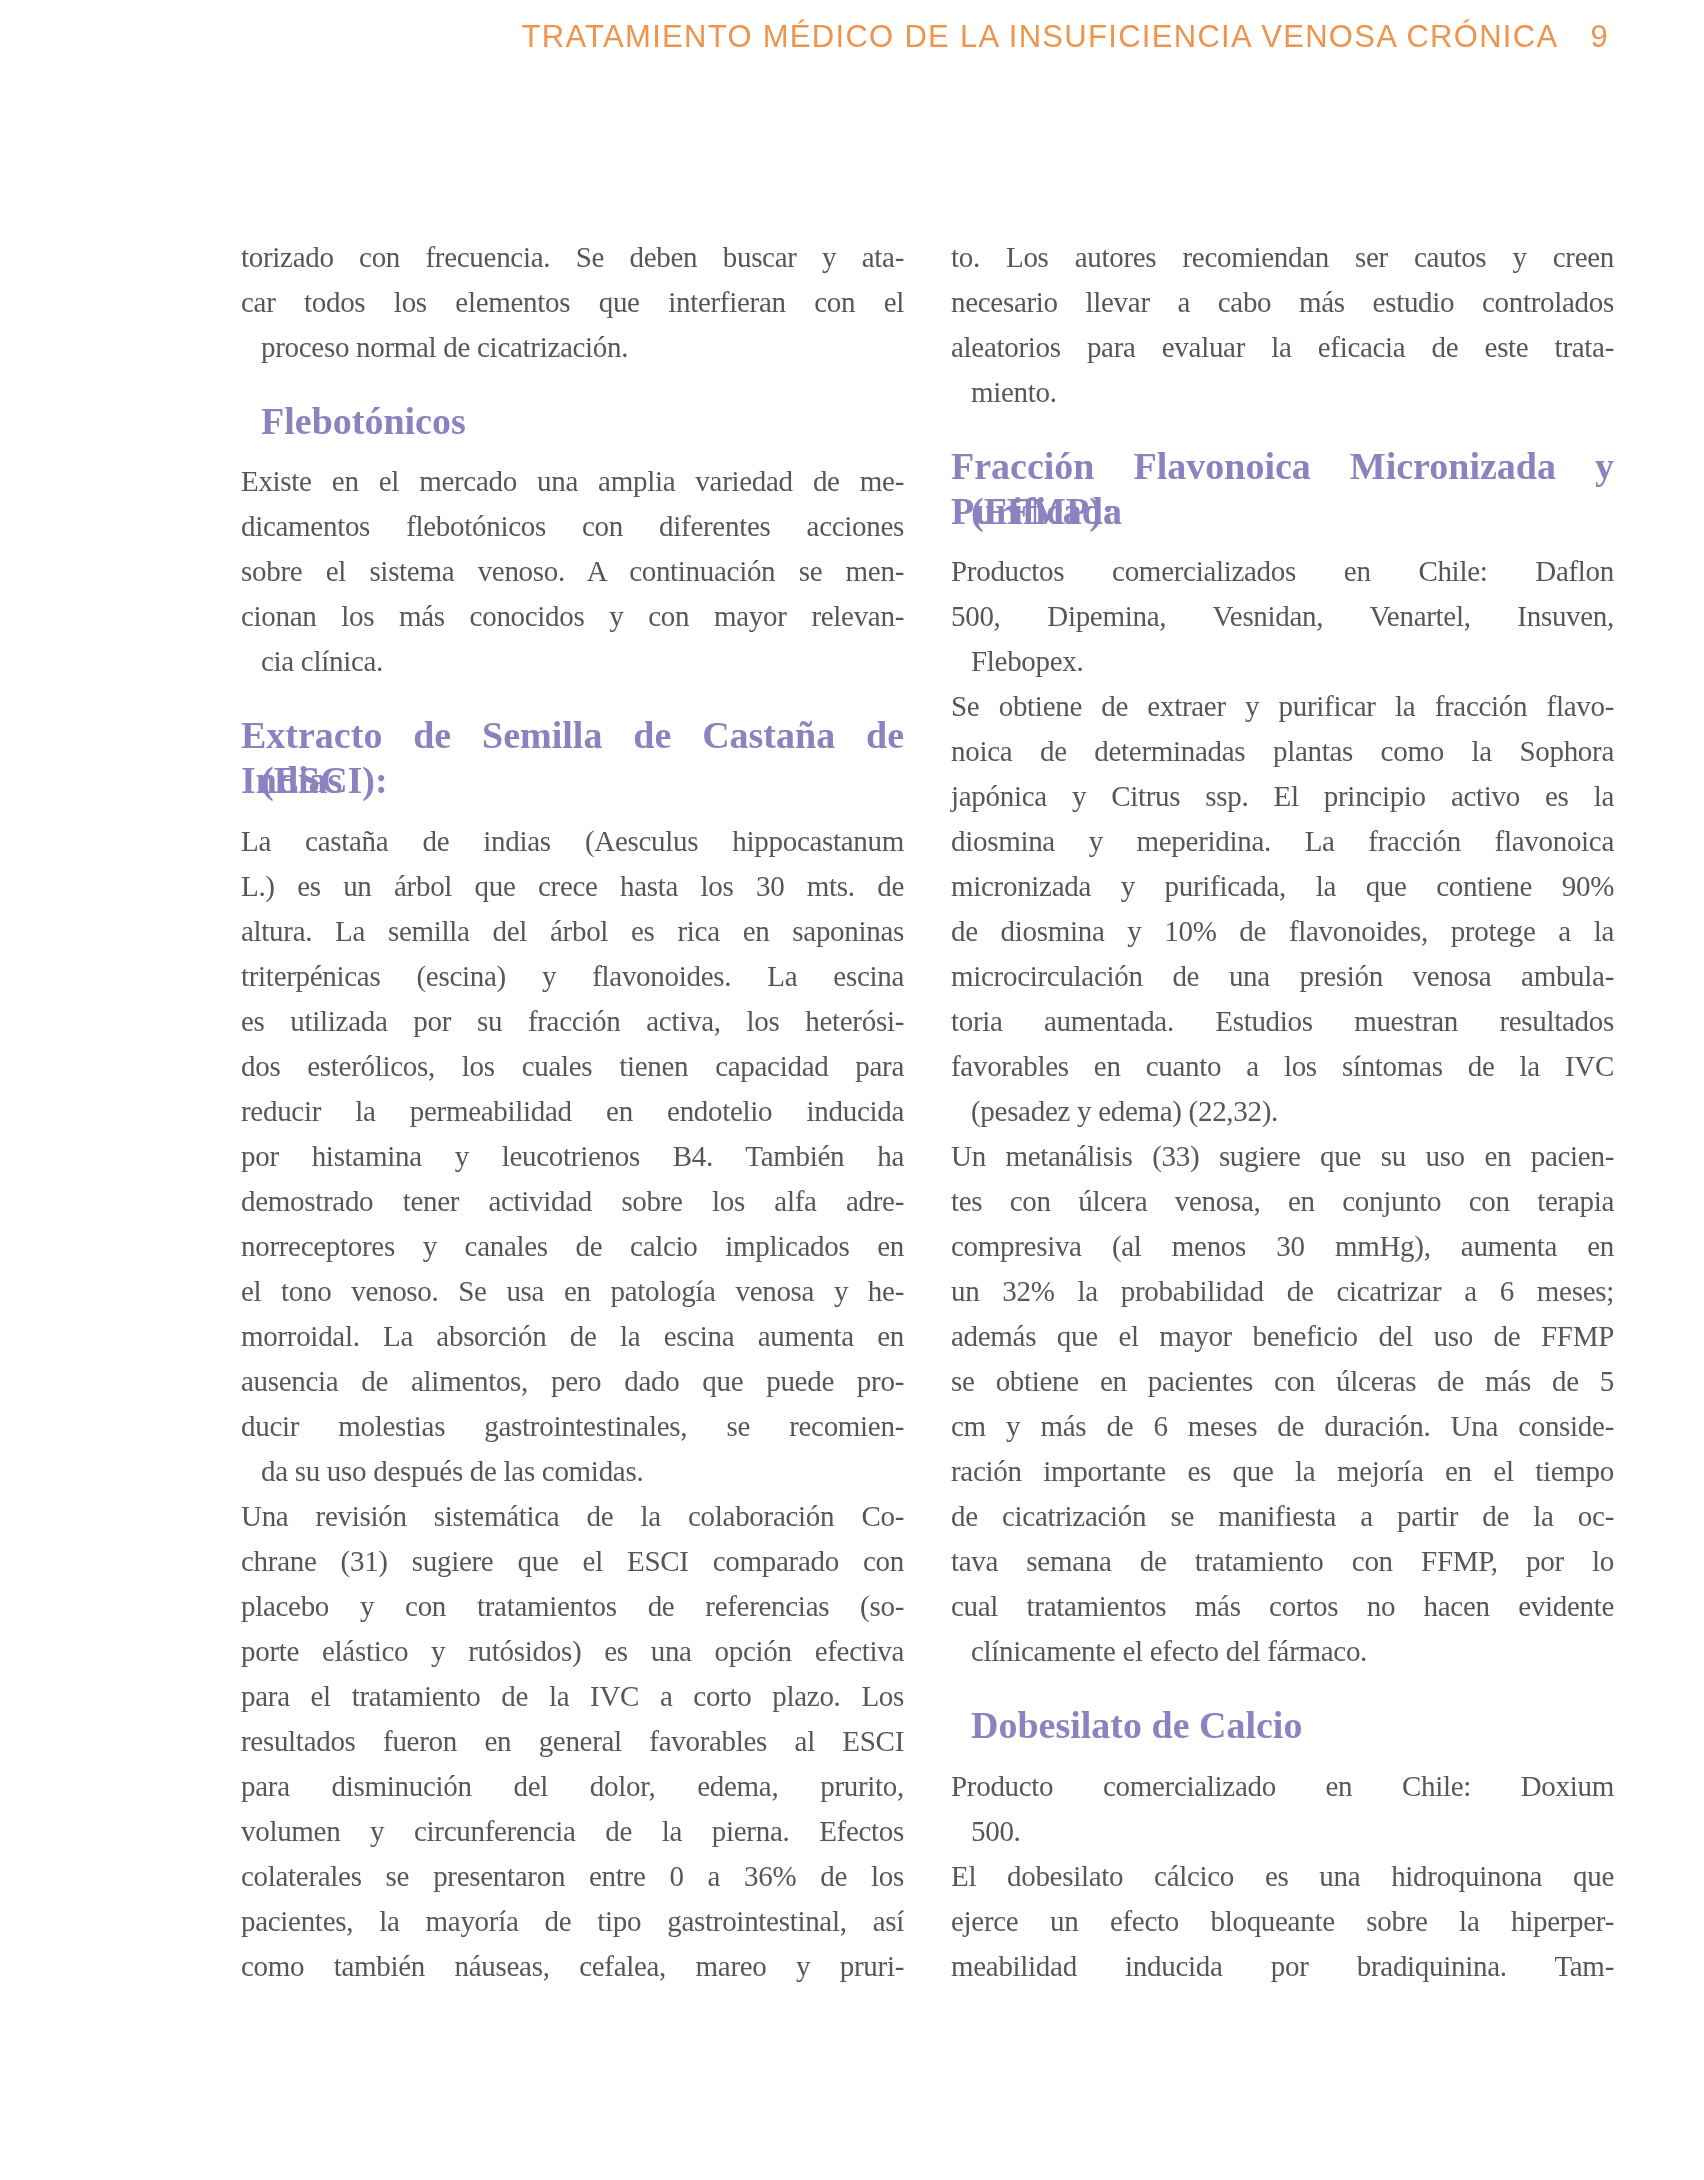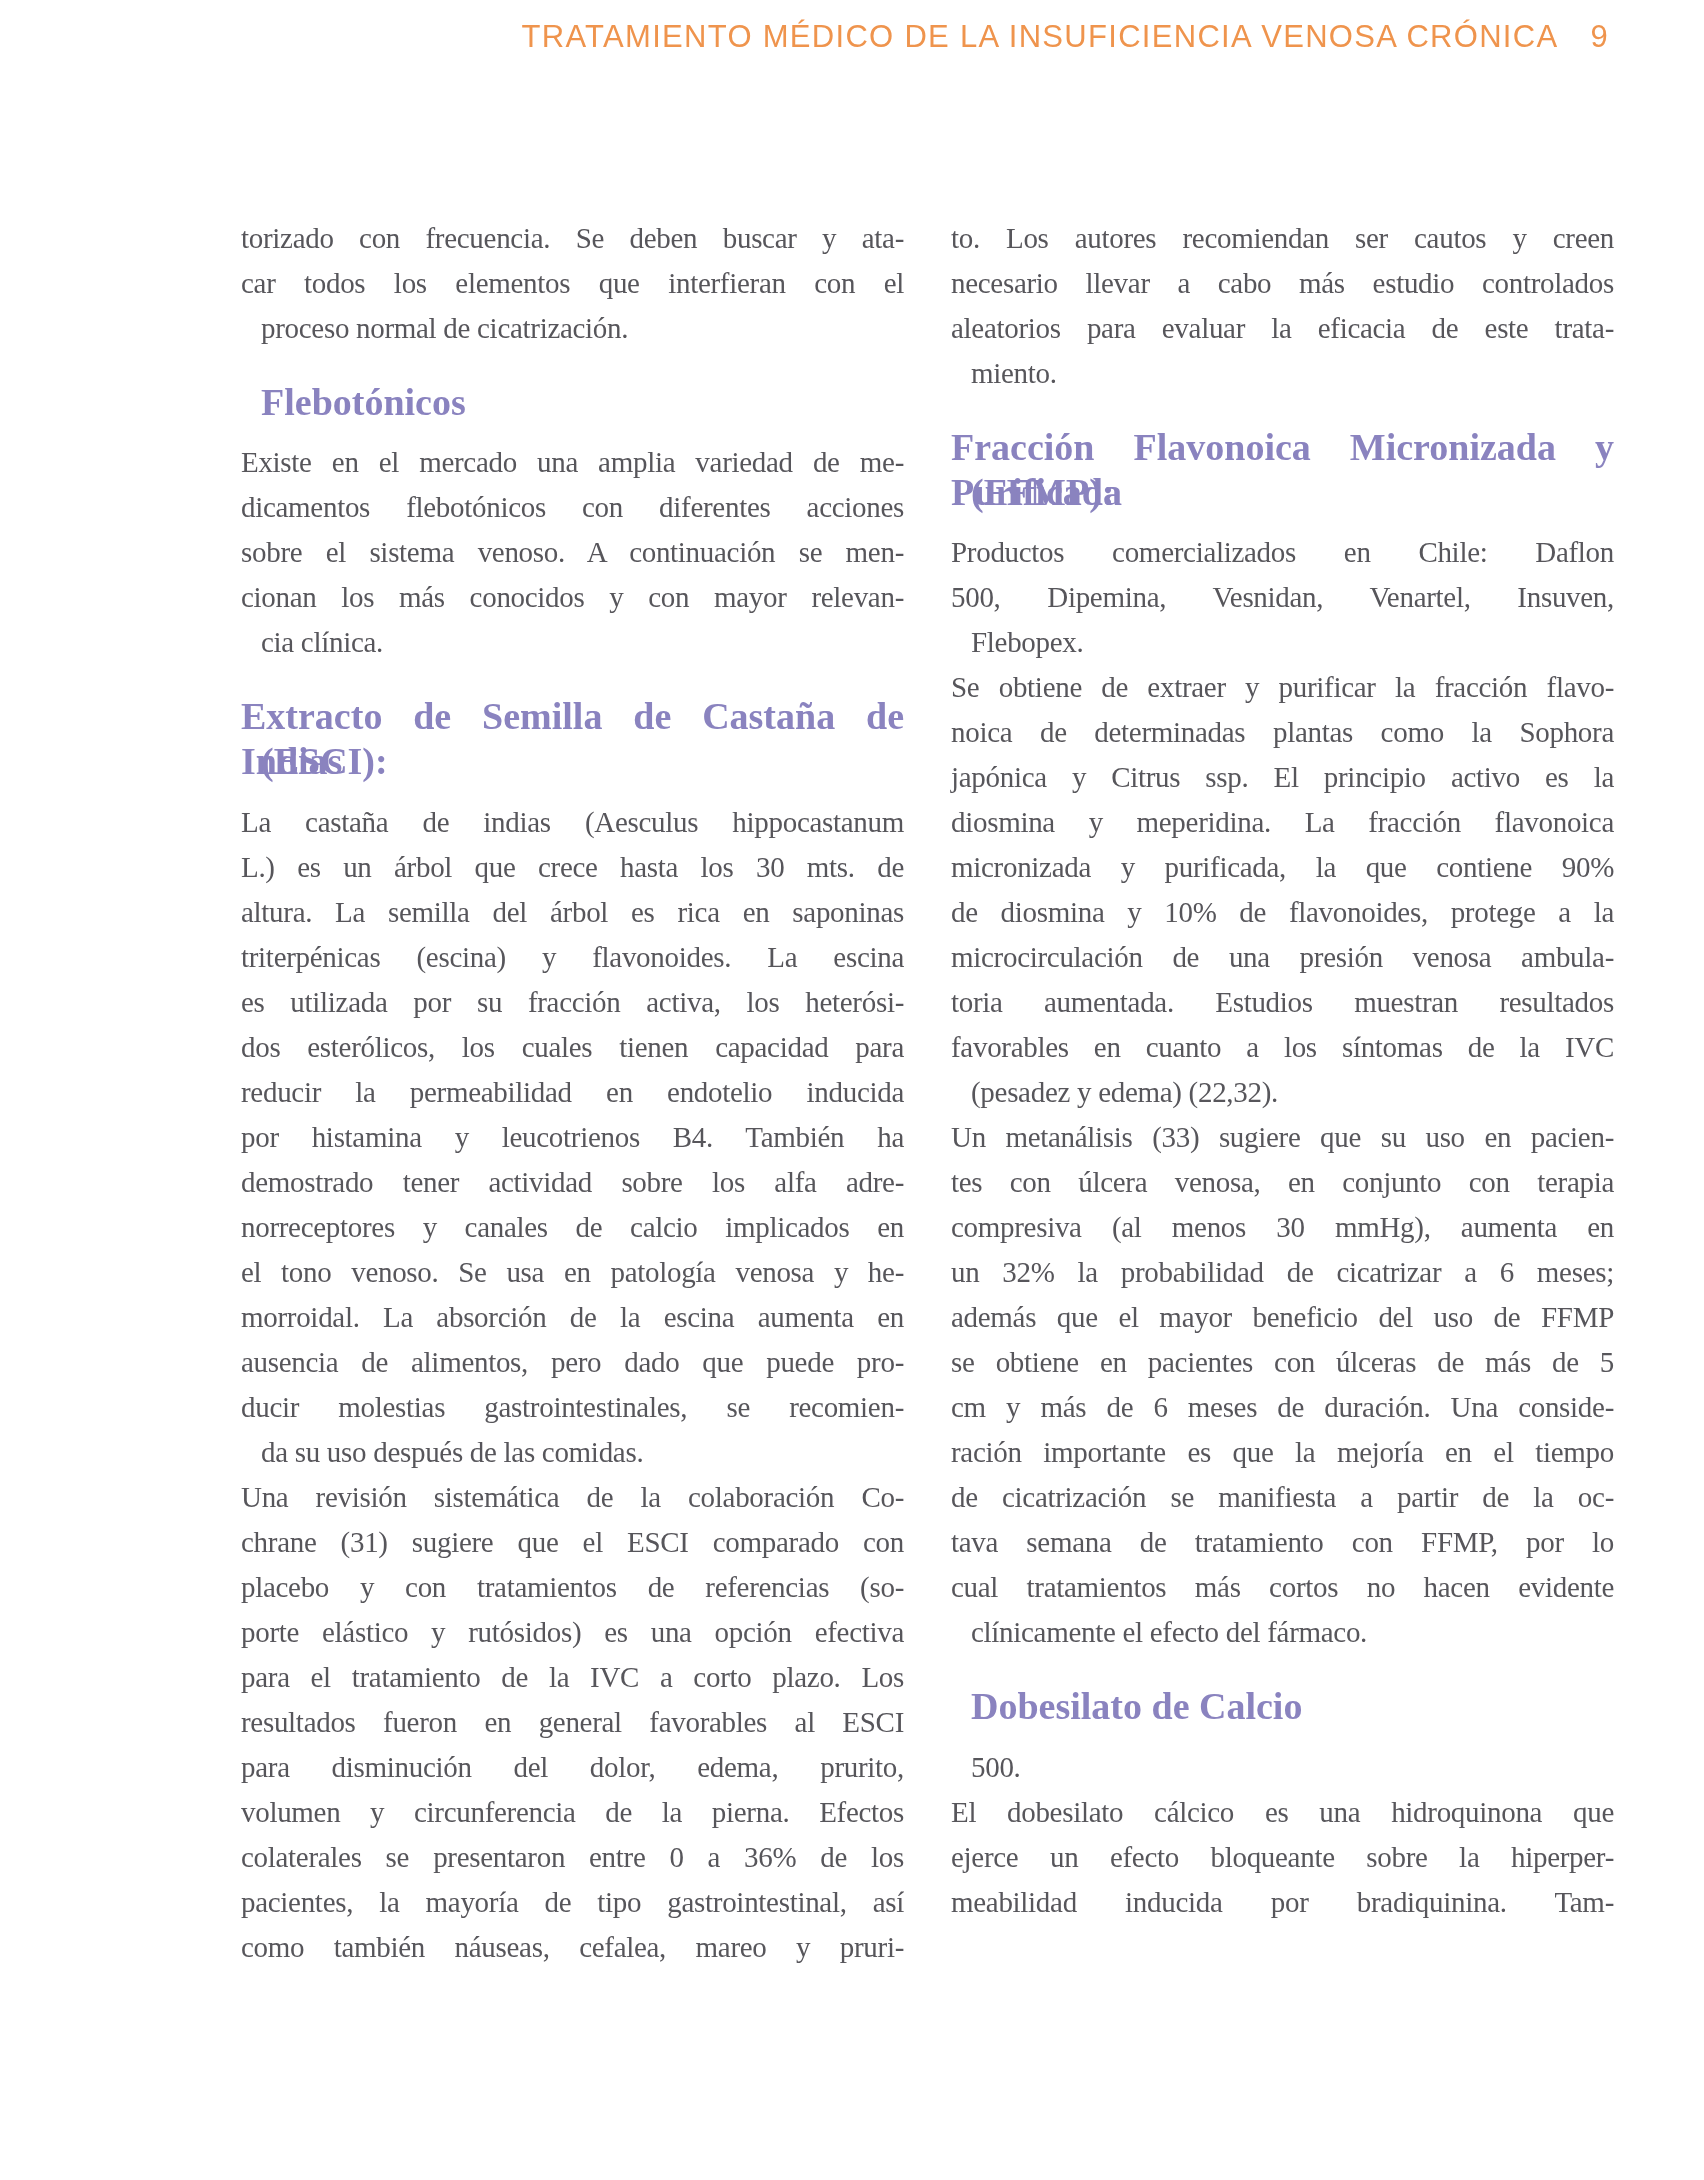--- a/index.html
+++ b/index.html
@@ -16,21 +16,21 @@
     overflow:hidden;
   }
   .running-header{
     position:absolute;top:19px;right:95px;
     display:flex;align-items:center;gap:32px;
     font-family:"Liberation Sans", sans-serif;
     font-size:31px;font-weight:400;letter-spacing:1.3px;
     color:var(--orange);white-space:nowrap;
   }
   .column{
-    position:absolute;top:216px;width:663px;
+    position:absolute;top:235px;width:663px;
     color:var(--body-text);
     font-size:29px;letter-spacing:-0.3px;
   }
   .column.left{left:241px;}
   .column.right{left:951px;}
   .paragraph{margin:0;}
   .heading{
     color:var(--purple);
     font-weight:bold;
     font-size:38px;
@@ -141,20 +141,21 @@
       <div class="line">ración importante es que la mejoría en el tiempo</div>
       <div class="line">de cicatrización se manifiesta a partir de la oc-</div>
       <div class="line">tava semana de tratamiento con FFMP, por lo</div>
       <div class="line">cual tratamientos más cortos no hacen evidente</div>
       <div class="line last">clínicamente el efecto del fármaco.</div>
     </div>
     <div class="heading">
       <div class="line last">Dobesilato de Calcio</div>
     </div>
     <div class="paragraph">
+      <div class="line">Producto comercializado en Chile: Doxium</div>
       <div class="line last">500.</div>
     </div>
     <div class="paragraph">
       <div class="line">El dobesilato cálcico es una hidroquinona que</div>
       <div class="line">ejerce un efecto bloqueante sobre la hiperper-</div>
       <div class="line">meabilidad inducida por bradiquinina.  Tam-</div>
     </div>
   </div>
 
 

